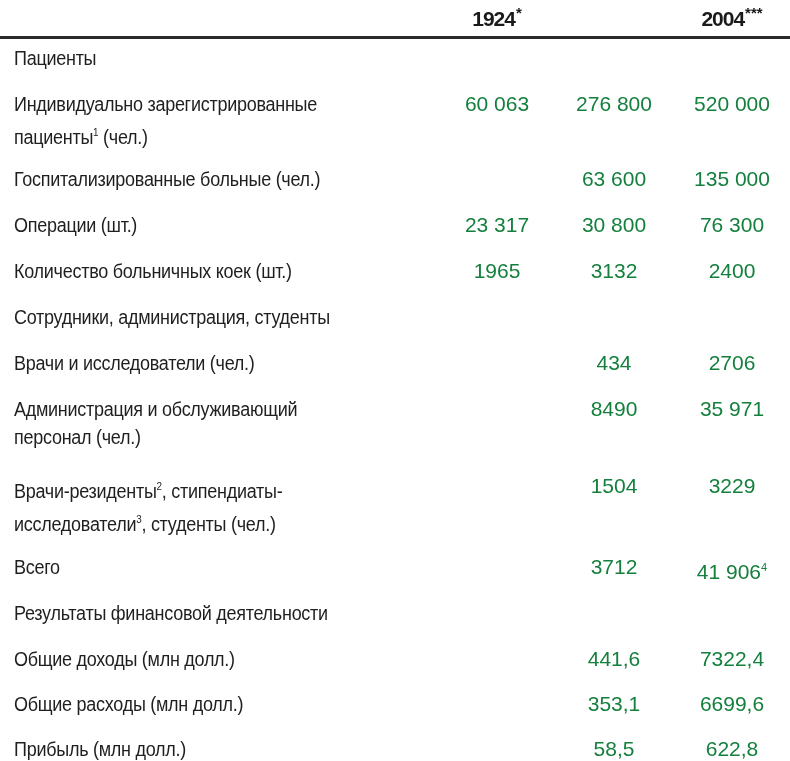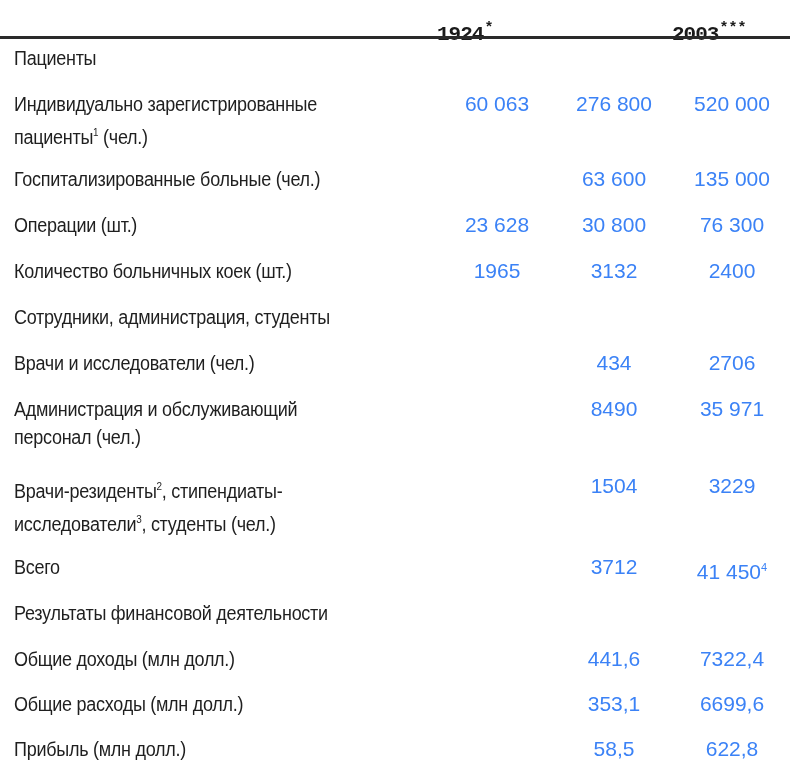--- a/index.html
+++ b/index.html
@@ -3,51 +3,51 @@
 <meta charset="utf-8">
 <style>
   html, body { margin: 0; padding: 0; background: #ffffff; }
   body {
     width: 790px; height: 761px; position: relative; overflow: hidden;
     font-family: "Liberation Sans", "DejaVu Sans", sans-serif;
     color: #1f1f1f;
   }
   .head-row { position: absolute; top: 0; left: 0; width: 790px; height: 36px; }
   .head-cell {
-    position: absolute; top: 20px; width: 120px; text-align: left;
-    font-family: Liberation Mono, monospace; font-weight: bold; font-size: 21px;
+    position: absolute; top: 4px; width: 120px; text-align: center;
+    font-family: Liberation Sans, sans-serif; font-weight: bold; font-size: 21px;
     letter-spacing: -1px; color: #1a1a1a;
   }
   .head-cell sup { font-size: 15px; font-weight: bold; vertical-align: 8px; margin-left: 1px; letter-spacing: 0; }
   .rule { position: absolute; top: 36px; left: 0; width: 790px; height: 3px; background: #2a2a2a; }
 
   .row { position: absolute; left: 0; width: 790px; }
   .label {
     position: absolute; left: 14px; width: 420px;
     font-family: "Liberation Sans", sans-serif; font-size: 20px; line-height: 28px;
     letter-spacing: -0.3px; color: #1f1f1f;
     transform: scaleX(0.9); transform-origin: left top;
     width: 470px;
   }
   .label sup, .val sup { font-size: 11px; vertical-align: 8px; }
   .val {
     position: absolute; top: 0; width: 120px; text-align: center;
     font-family: "Liberation Sans", sans-serif; font-size: 21px; line-height: 28px;
-    color: #3b82f6;
+    color: #15803d;
   }
   .c1 { left: 437px; }
   .c2 { left: 554px; }
   .c3 { left: 672px; }
 </style>
 </head>
 <body>
 
 <div class="head-row">
   <div class="head-cell c1"><span>1924</span><sup>*</sup></div>
-  <div class="head-cell c3"><span>2003</span><sup>***</sup></div>
+  <div class="head-cell c3"><span>2004</span><sup>***</sup></div>
 </div>
 <div class="rule"></div>
 
 <div class="row" style="top:44px">
   <div class="label">Пациенты</div>
 </div>
 
 <div class="row" style="top:90px">
   <div class="label">
     <span>Индивидуально зарегистрированные</span><br>
@@ -60,21 +60,21 @@
 
 <div class="row" style="top:165px">
   <div class="label">Госпитализированные больные (чел.)</div>
   <div class="val c1"></div>
   <div class="val c2">63 600</div>
   <div class="val c3">135 000</div>
 </div>
 
 <div class="row" style="top:211px">
   <div class="label">Операции (шт.)</div>
-  <div class="val c1">23 628</div>
+  <div class="val c1">23 317</div>
   <div class="val c2">30 800</div>
   <div class="val c3">76 300</div>
 </div>
 
 <div class="row" style="top:257px">
   <div class="label">Количество больничных коек (шт.)</div>
   <div class="val c1">1965</div>
   <div class="val c2">3132</div>
   <div class="val c3">2400</div>
 </div>
@@ -107,21 +107,21 @@
   </div>
   <div class="val c1"></div>
   <div class="val c2">1504</div>
   <div class="val c3">3229</div>
 </div>
 
 <div class="row" style="top:553px">
   <div class="label">Всего</div>
   <div class="val c1"></div>
   <div class="val c2">3712</div>
-  <div class="val c3"><span>41 450</span><sup>4</sup></div>
+  <div class="val c3"><span>41 906</span><sup>4</sup></div>
 </div>
 
 <div class="row" style="top:599px">
   <div class="label">Результаты финансовой деятельности</div>
 </div>
 
 <div class="row" style="top:645px">
   <div class="label">Общие доходы (млн долл.)</div>
   <div class="val c1"></div>
   <div class="val c2">441,6</div>

